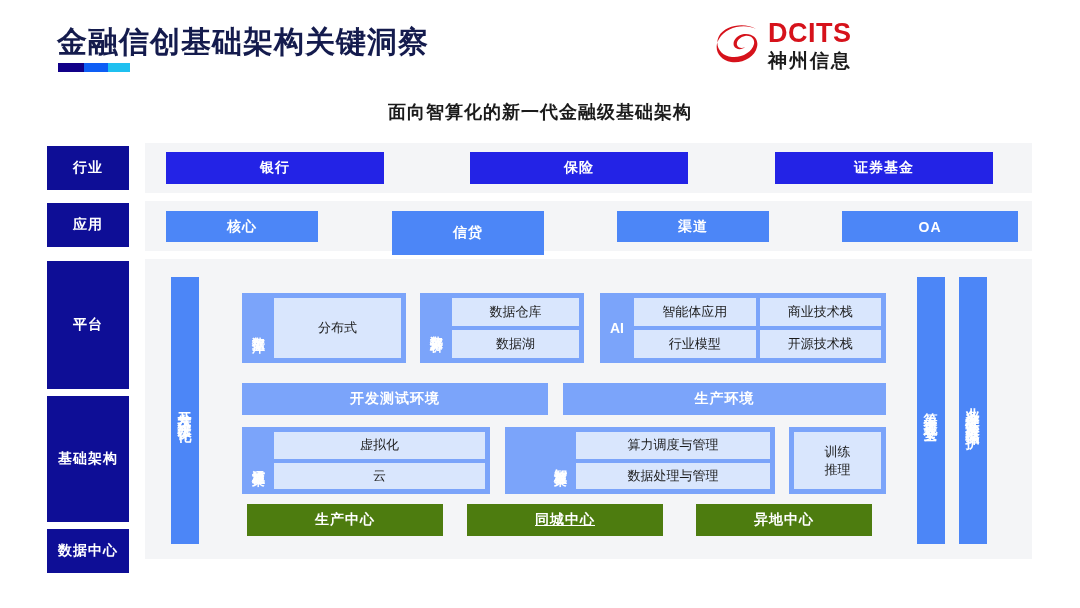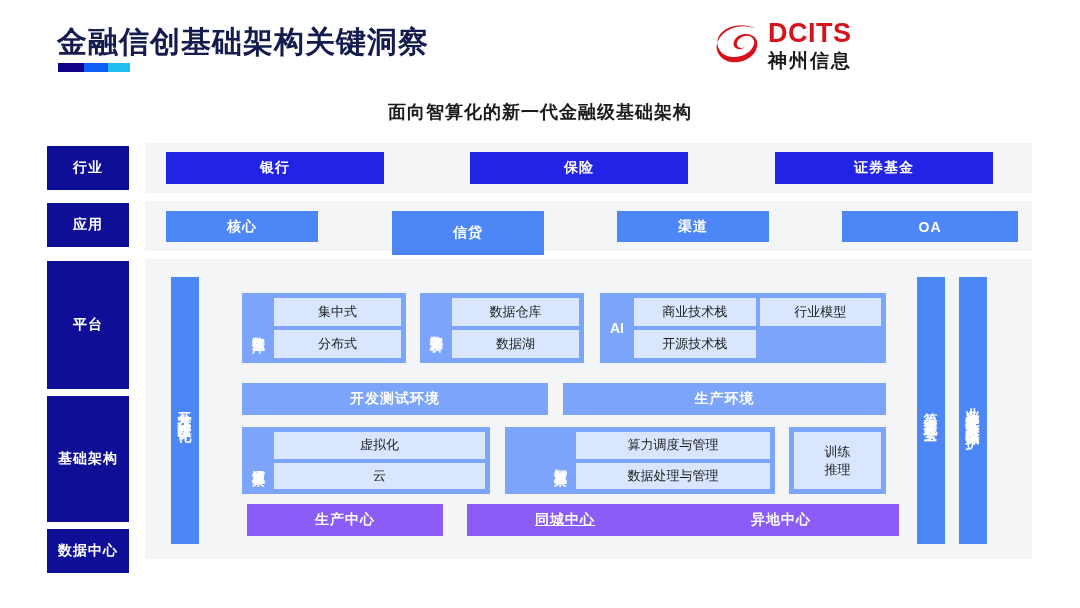--- a/index.html
+++ b/index.html
@@ -103,25 +103,25 @@
   
   .g-gc { left: 242px; top: 427px; width: 248px; height: 67px; }
   .g-sc { left: 505px; top: 427px; width: 270px; height: 67px; padding-left: 44px; }
   .box-ti { position: absolute; left: 789px; top: 427px; width: 97px; height: 67px;
             background: #7ba4fa; padding: 5px; }
   .box-ti-inner { width: 100%; height: 100%; background: #d9e6fd; color: #1b1b1b;
                   font-size: 13px; display: flex; flex-direction: column;
                   align-items: center; justify-content: center; line-height: 1.35; }
 
   
-  .dc { position: absolute; background: #8b5cf6; color: #fff; font-weight: bold; font-size: 14px;
+  .dc { position: absolute; background: #4d7c0f; color: #fff; font-weight: bold; font-size: 14px;
         display: flex; align-items: center; justify-content: center; letter-spacing: 1px; }
   .dc1 { left: 247px; top: 504px; width: 196px; height: 32px; }
   .dc2 { left: 467px; top: 504px; width: 196px; height: 32px; text-decoration: underline; }
-  .dc3 { left: 663px; top: 504px; width: 236px; height: 32px; }
+  .dc3 { left: 696px; top: 504px; width: 176px; height: 32px; }
 </style>
 </head>
 <body>
 
 <div id="root">
 
   <div class="corner-deco">
     
     
   </div>
@@ -165,36 +165,36 @@
 
   <div class="panel panel-main"></div>
 
   <div class="vbar vbar-devops">开发运维一体化</div>
   <div class="vbar vbar-sec">等保合规安全</div>
   <div class="vbar vbar-bcp">业务连续性及数据保护</div>
 
   <div class="group g-db">
     <div class="group-lab">数据库</div>
     <div class="group-cells">
-      <div class="cell">集中式</div>
       <div class="cell">分布式</div>
     </div>
   </div>
 
   <div class="group g-da">
     <div class="group-lab">数据分析</div>
     <div class="group-cells">
       <div class="cell">数据仓库</div>
       <div class="cell">数据湖</div>
     </div>
   </div>
 
   <div class="g-ai">
     <div class="g-ai-lab">AI</div>
     <div class="g-ai-grid">
+      <div class="cell">智能体应用</div>
       <div class="cell">商业技术栈</div>
       <div class="cell">行业模型</div>
       <div class="cell">开源技术栈</div>
     </div>
   </div>
 
   <div class="env env-dev">开发测试环境</div>
   <div class="env env-prod">生产环境</div>
 
   <div class="group g-gc">

